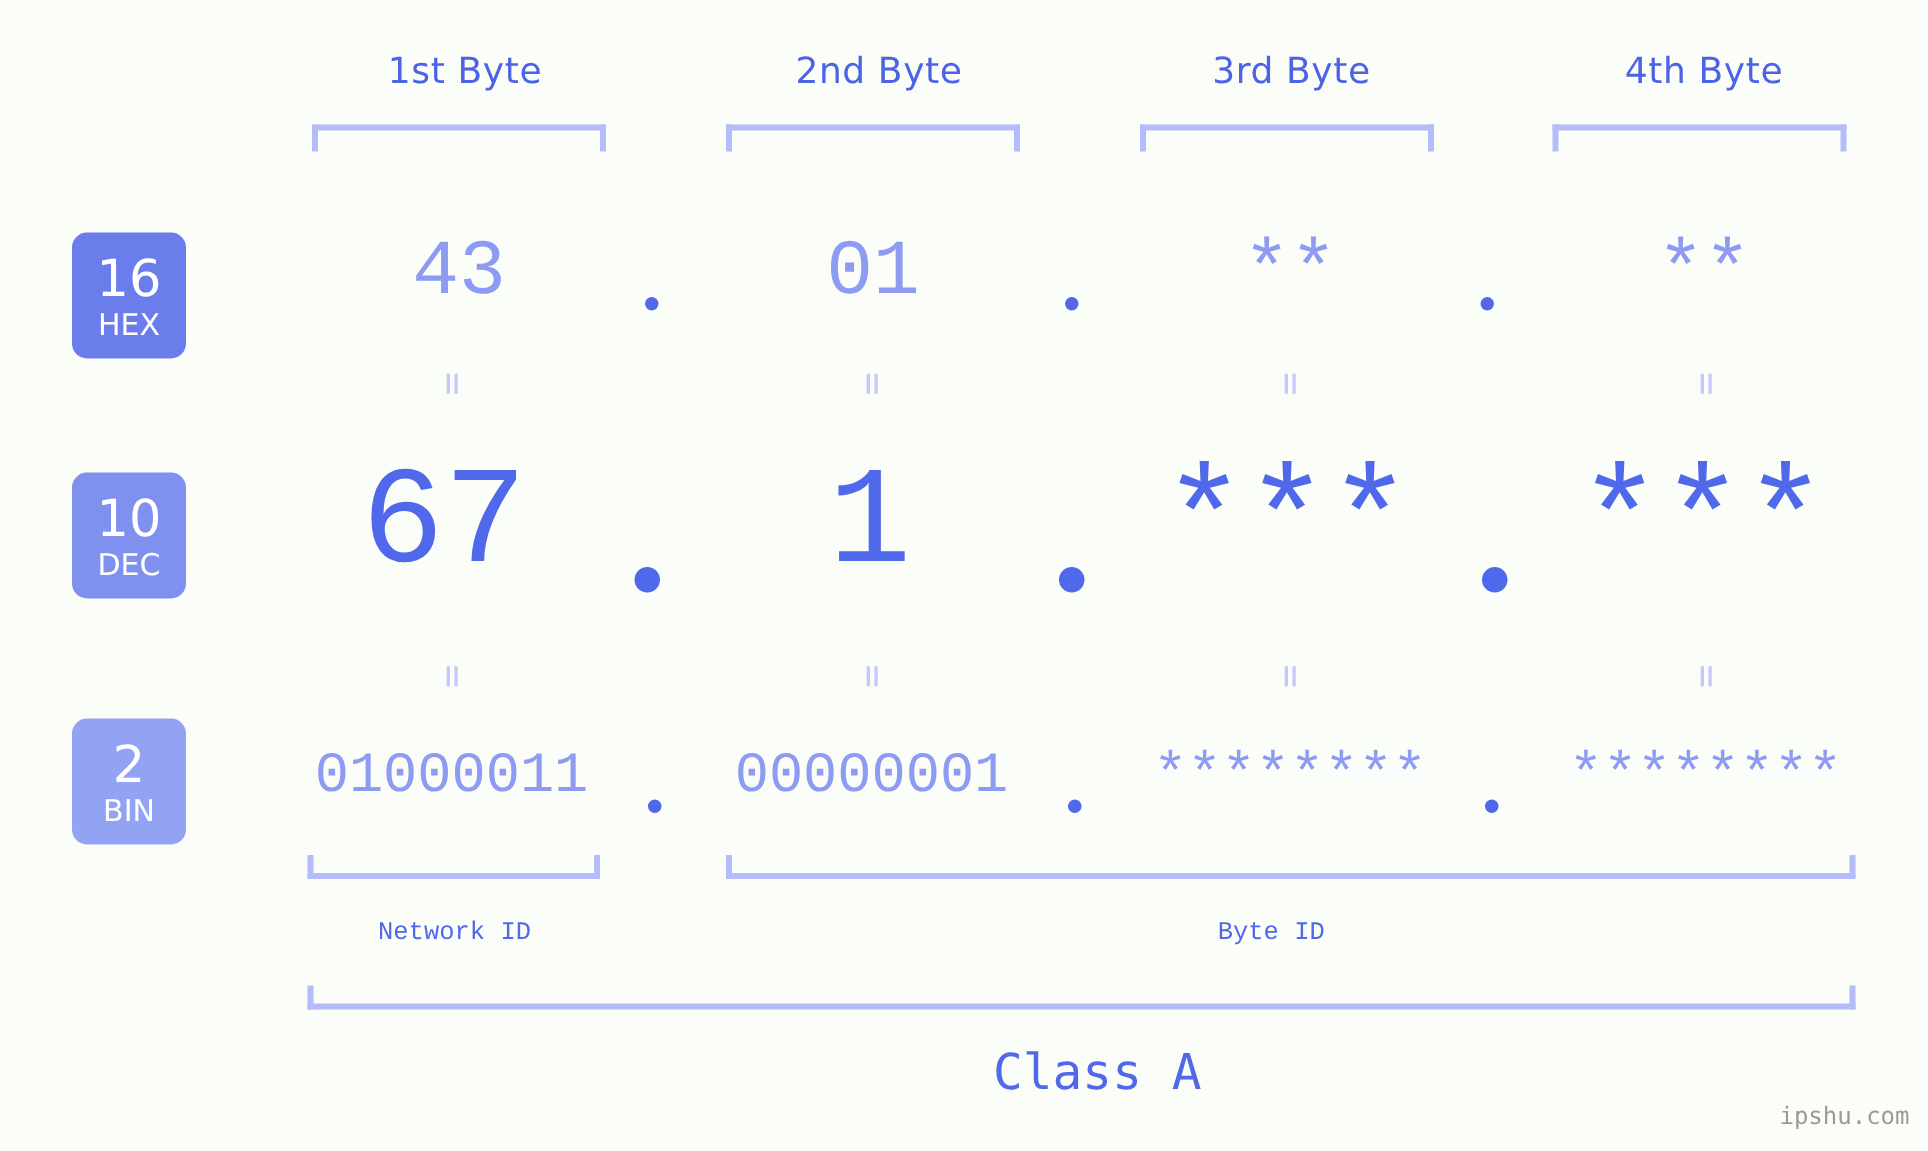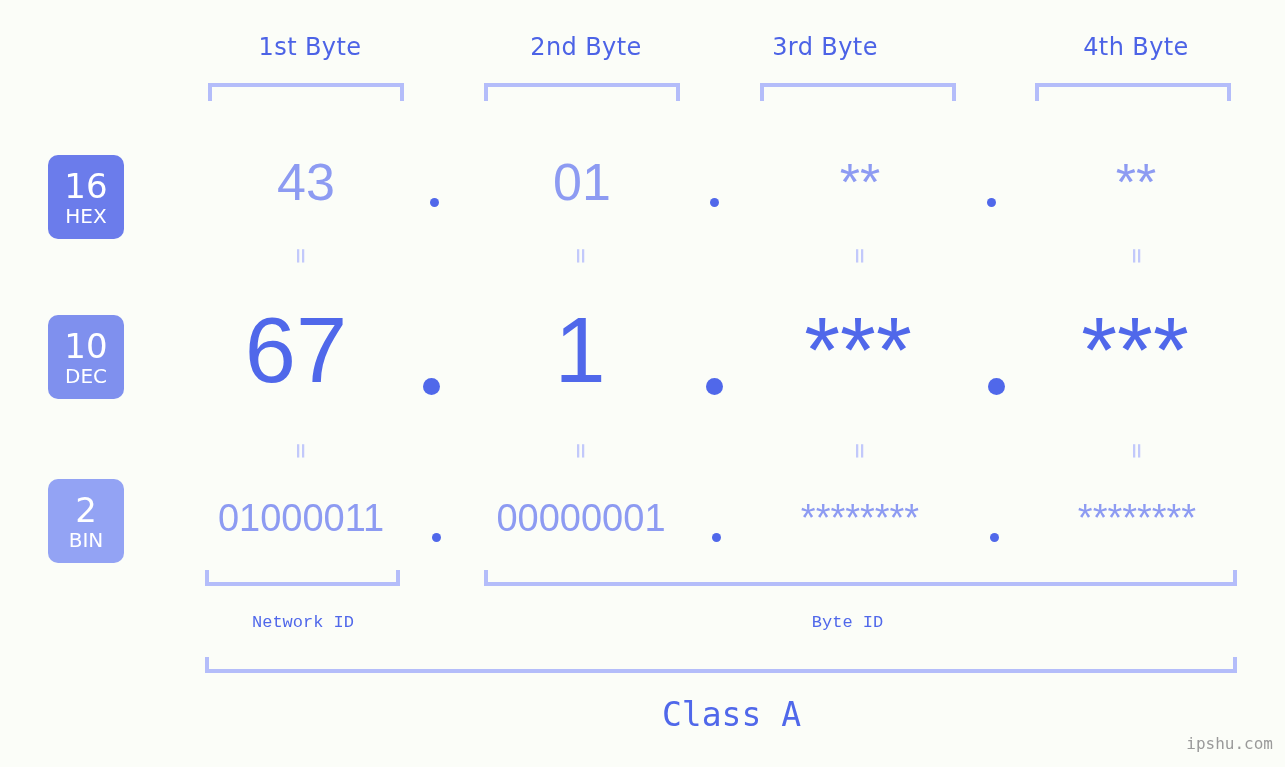--- a/index.html
+++ b/index.html
@@ -66,21 +66,21 @@
     font-size: 20px;
     line-height: 22px;
     font-weight: 400;
   }
 
   
   .val {
     position: absolute;
     text-align: center;
     white-space: nowrap;
-    font-family: Liberation Sans, sans-serif;
+    font-family: Liberation Mono, monospace;
   }
   .row-hex .val {
     font-size: 52px;
     color: #8d9bf2;
     line-height: 60px;
   }
   .row-dec .val {
     font-size: 92px;
     color: #5068ea;
     line-height: 100px;
@@ -151,21 +151,21 @@
 <body>
 
 <div class="stage">
 
   <div class="byte-header" style="left:195px; top:33px; width:230px;">1st Byte</div>
   <div class="header-bracket" style="left:208px; top:83px; width:196px;"></div>
 
   <div class="byte-header" style="left:471px; top:33px; width:230px;">2nd Byte</div>
   <div class="header-bracket" style="left:484px; top:83px; width:196px;"></div>
 
-  <div class="byte-header" style="left:710px; top:33px; width:230px;">3rd Byte</div>
+  <div class="byte-header" style="left:746px; top:33px; width:230px;">3rd Byte</div>
   <div class="header-bracket" style="left:760px; top:83px; width:196px;"></div>
 
   <div class="byte-header" style="left:1021px; top:33px; width:230px;">4th Byte</div>
   <div class="header-bracket" style="left:1035px; top:83px; width:196px;"></div>
 
   <div class="badge" style="left:48px; top:155px; height:84px; background:#6b7ceb;">
     <span class="num">16</span>
     <span class="lbl">HEX</span>
   </div>
 

